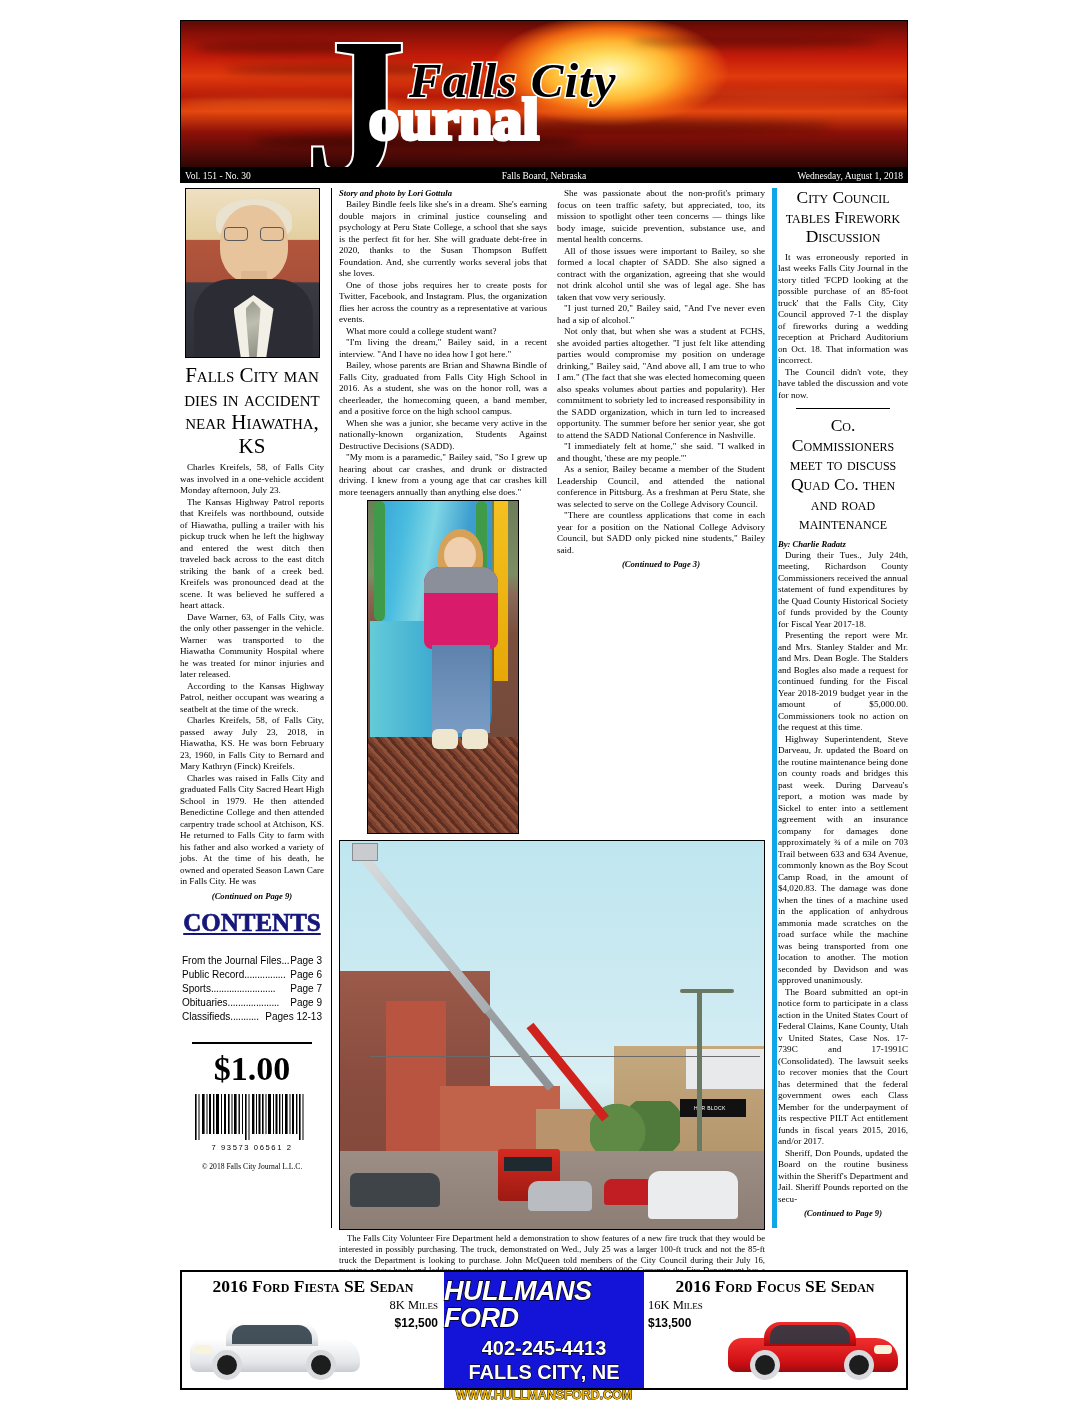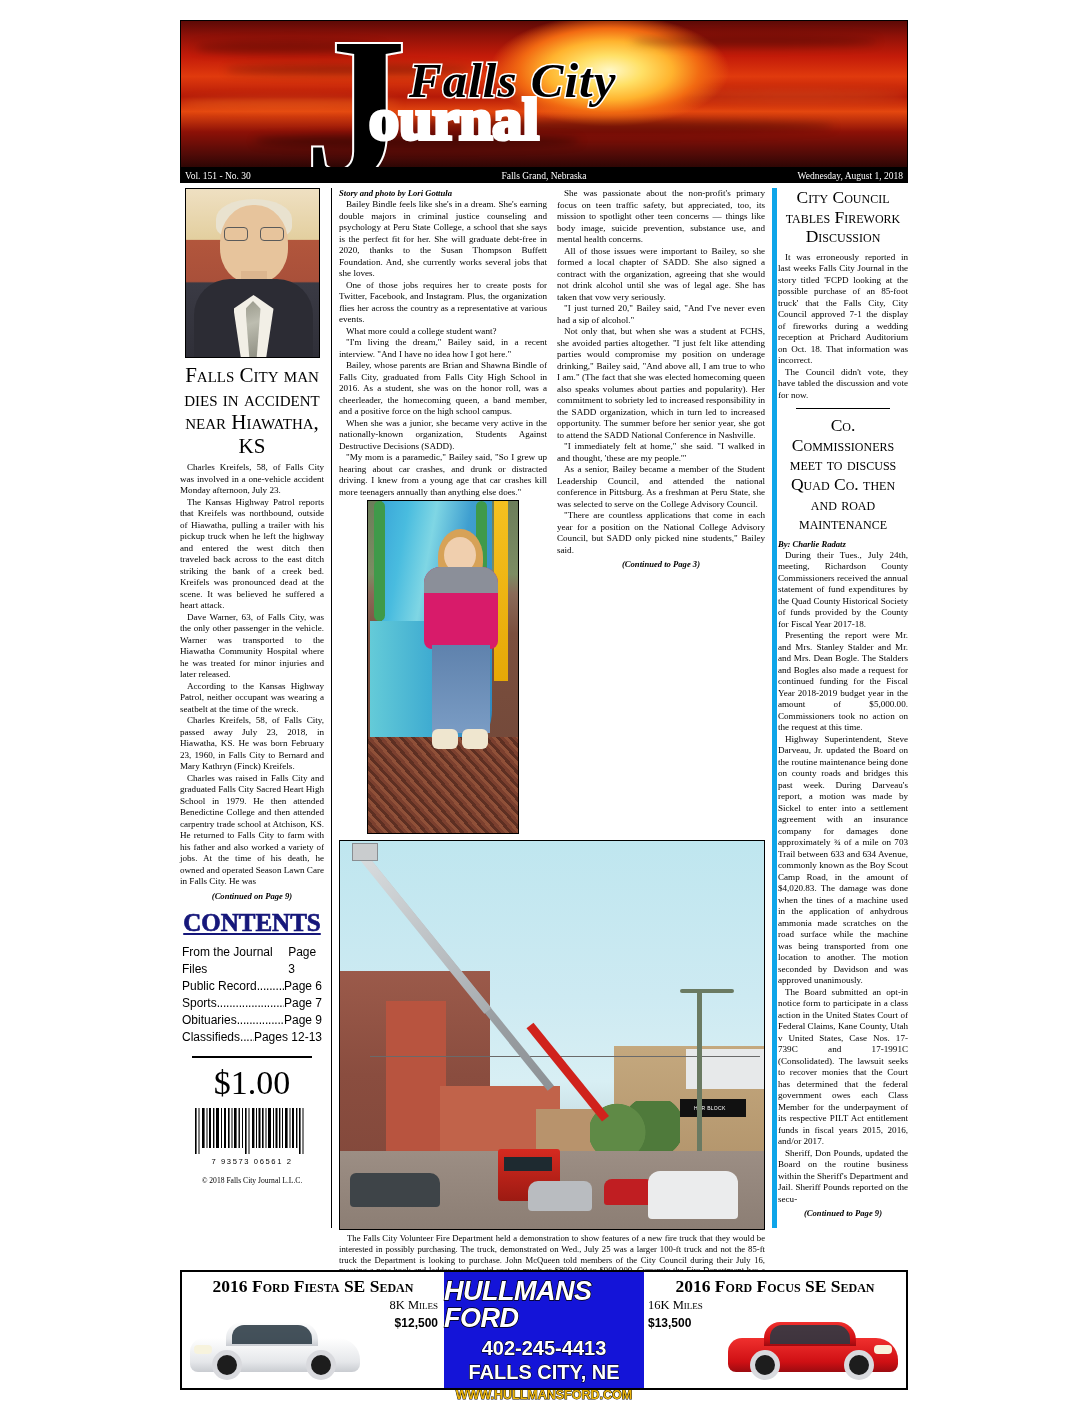--- a/index.html
+++ b/index.html
@@ -180,29 +180,29 @@
     font-family:"Liberation Serif", serif;
     font-weight:bold; font-size:25px;
     letter-spacing:0px;
     color:#16177a;
     text-decoration:underline;
     margin:0 0 6px 0;
     -webkit-text-stroke:0.7px #16177a;
   }
   .contents-list {
     font-family:"Liberation Sans", sans-serif;
-    font-size:12px; line-height:1.42; margin:7px 2px;
+    font-size:10px; line-height:1.42; margin:17px 2px;
   }
   .contents-list div{display:flex; justify-content:space-between;}
   .contents-list .dots{flex:1; overflow:hidden; white-space:nowrap; letter-spacing:-.2px;}
   .price-rule{border-top:2.4px solid #000; margin:10px 12px 6px 12px;}
   .price {
     text-align:center;
     font-family:"Liberation Serif", serif;
-    font-weight:normal; font-size:34px; margin:0 0 6px 0;
+    font-weight:bold; font-size:34px; margin:0 0 6px 0;
   }
   .barcode { margin:0 auto; width:120px; height:48px; display:block; }
   .barnums {
     text-align:center; font-family:"Liberation Sans", sans-serif;
     font-size:7.6px; letter-spacing:1.6px; margin-top:1px;
   }
   .copyright{
     text-align:center; font-family:"Liberation Serif", serif;
     font-size:7.6px; margin-top:10px;
   }
@@ -373,21 +373,21 @@
       <div class="np-inner">
         <div class="np-j">J</div>
         <div class="np-fallscity">Falls City</div>
         <div class="np-journal">ournal</div>
       </div>
     </div>
   </div>
 
   <div class="mast-bar">
     <div class="mb-left">Vol. 151 - No. 30</div>
-    <div class="mb-center">Falls Grand, Nebraska</div>
+    <div class="mb-center">Falls Board, Nebraska</div>
     <div class="mb-right">Wednesday, August 1, 2018</div>
   </div>
 
   <div class="content">
 
     <div class="col-left">
 
       <div class="portrait">
         <div class="pt-hair"></div>
         <div class="pt-head"></div>

